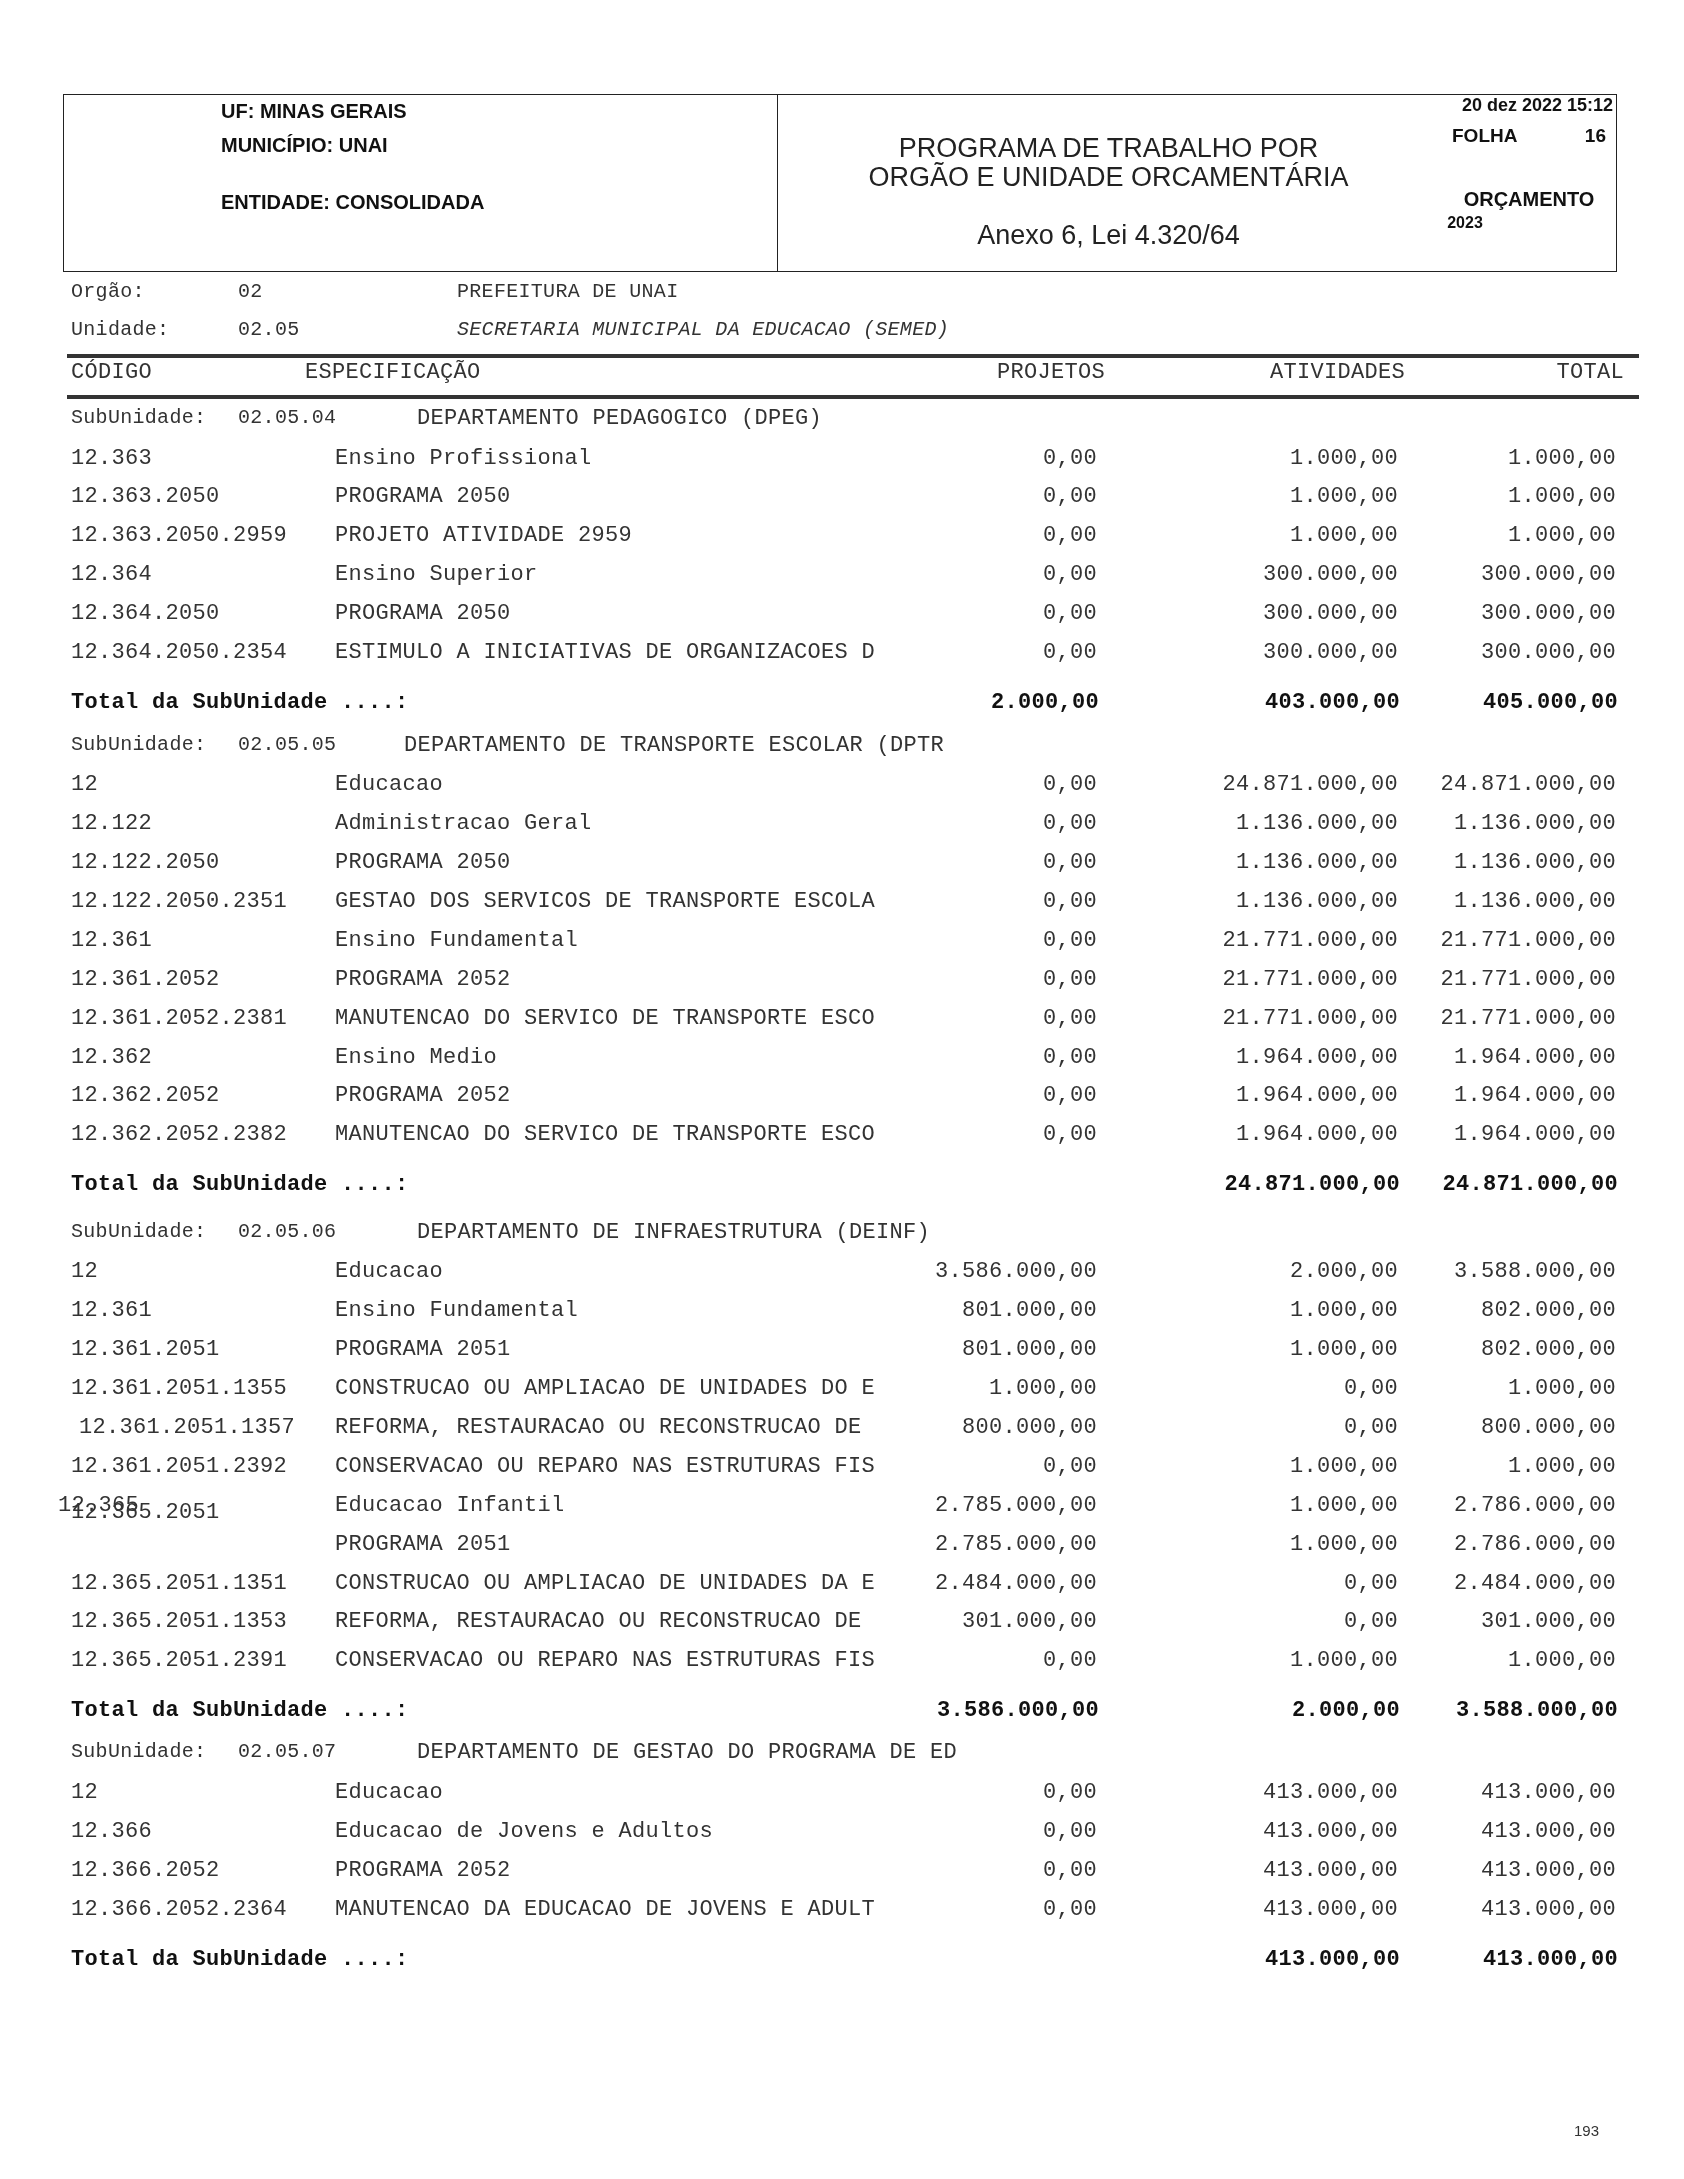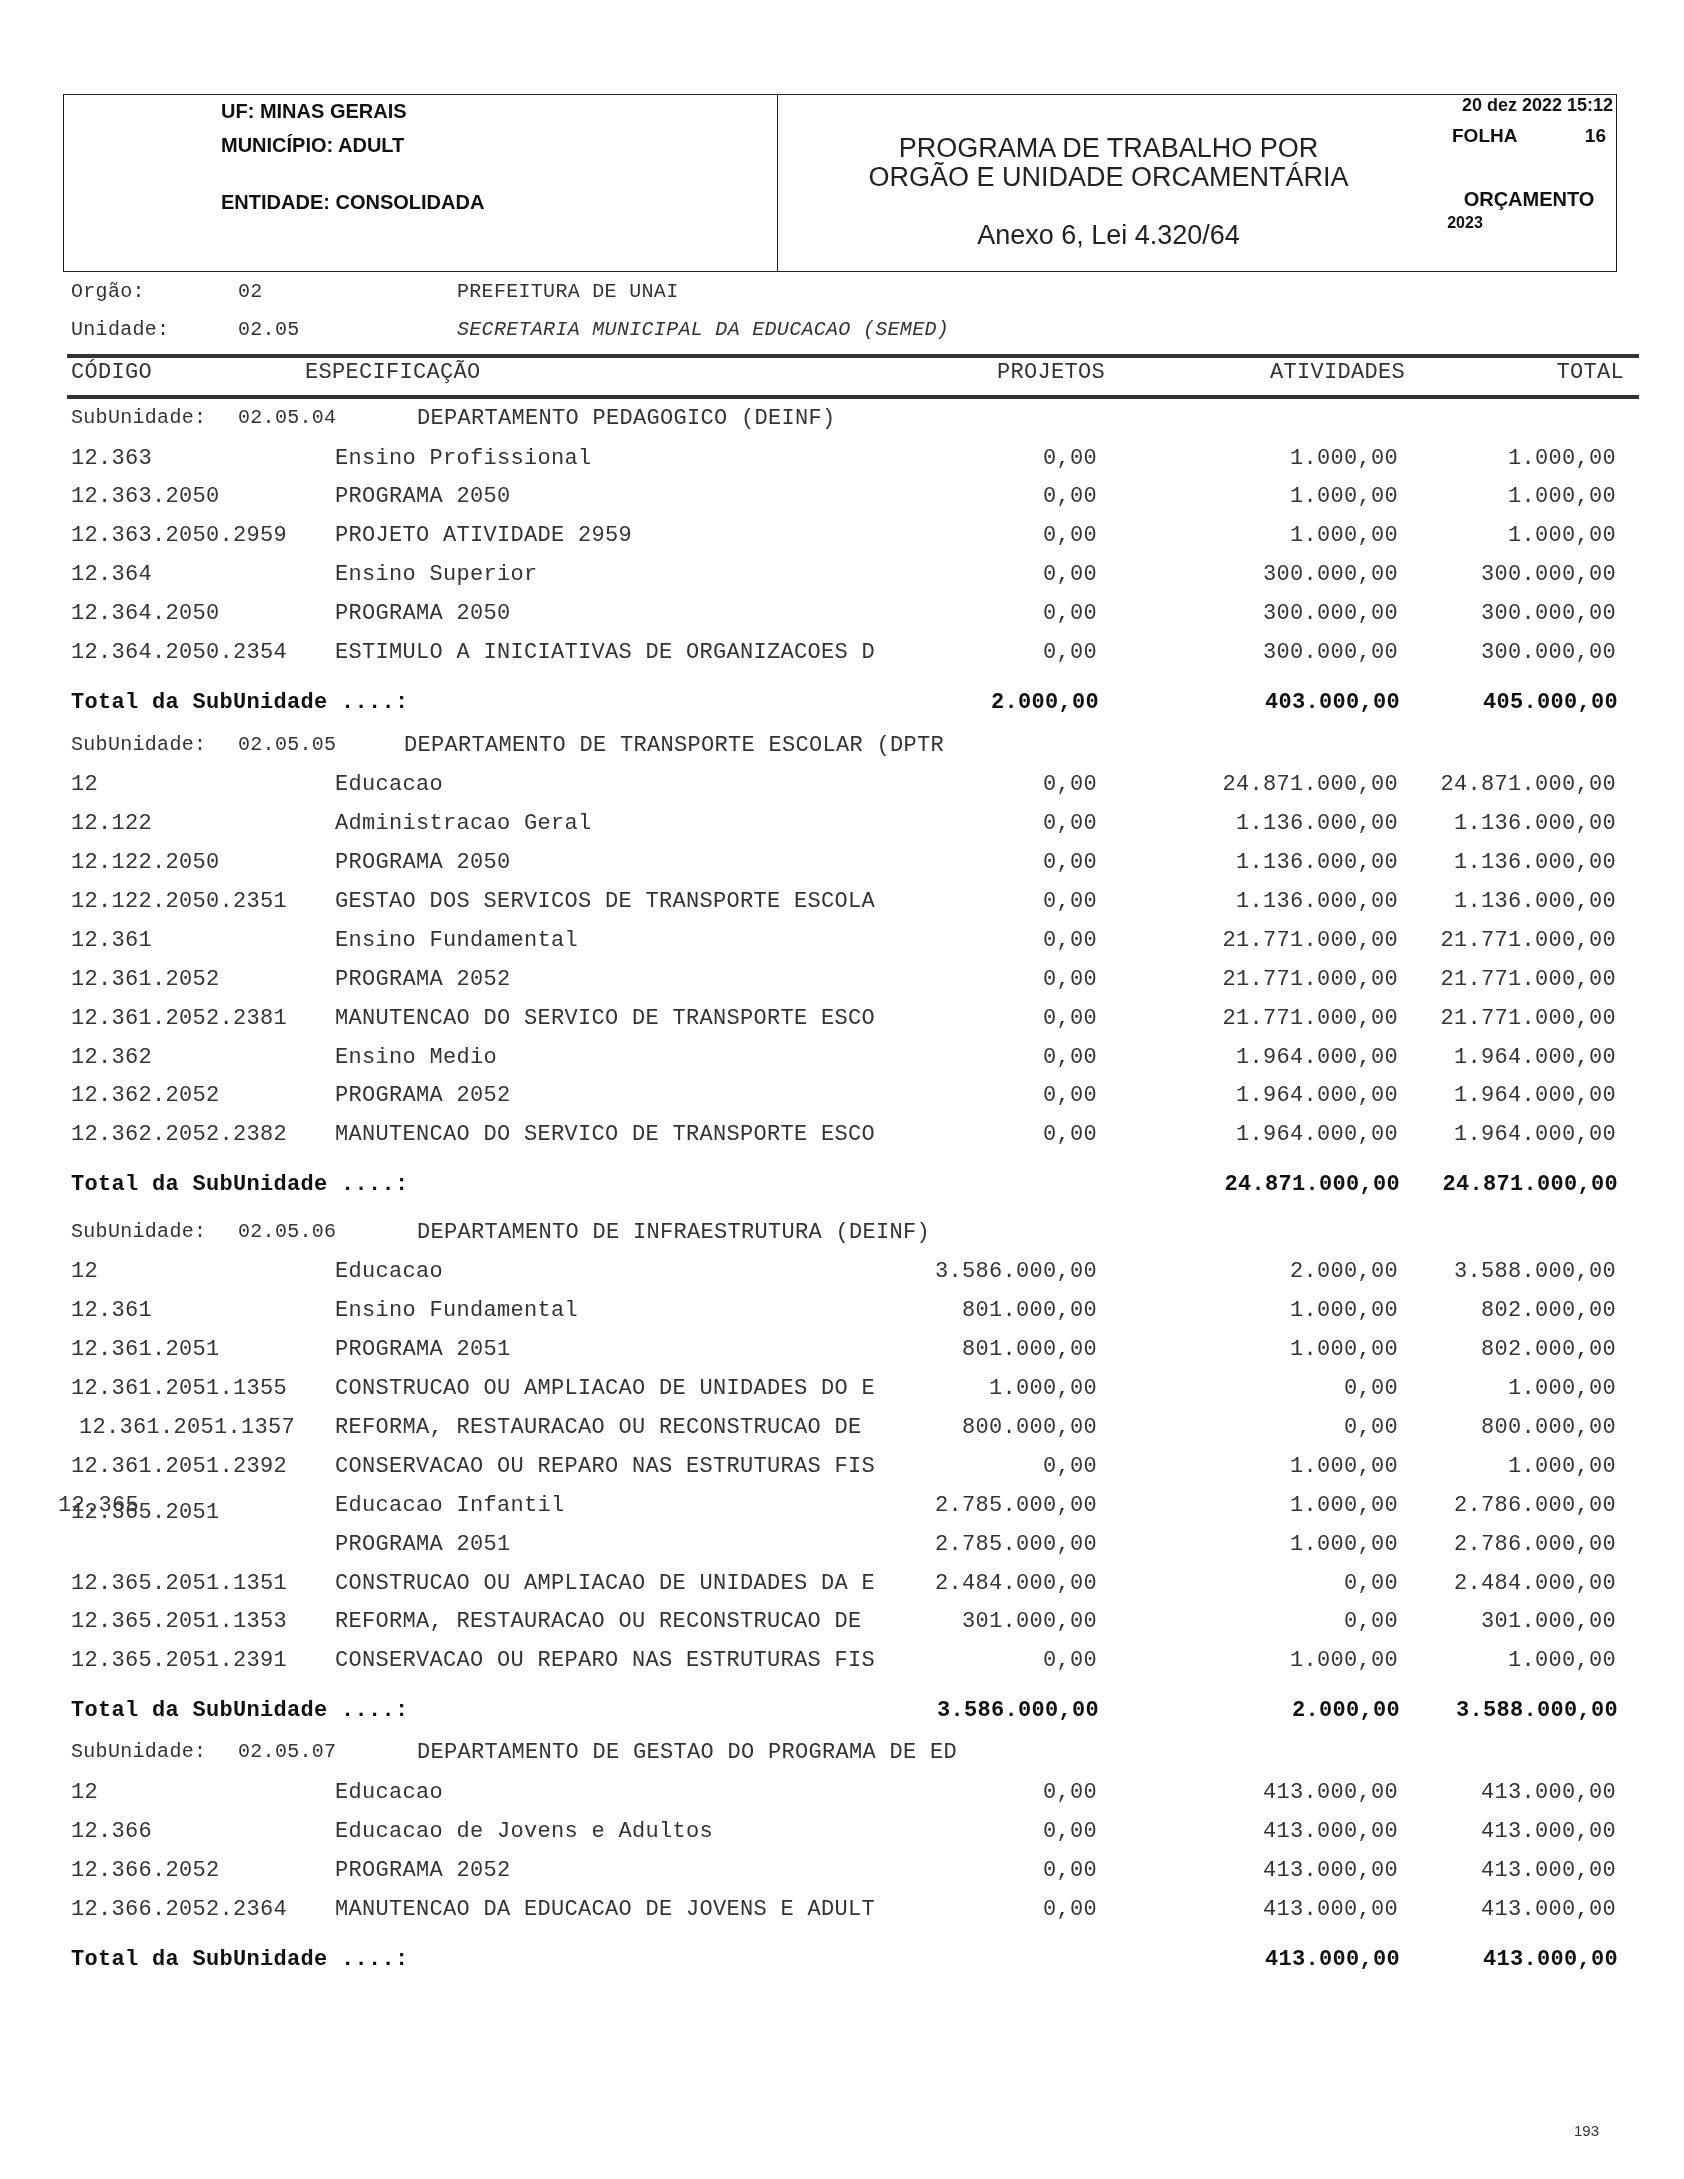--- a/index.html
+++ b/index.html
@@ -15,21 +15,21 @@
   .num { text-align:right; }
   .tot { font-weight:bold; color:#111; }
 </style>
 </head>
 <body>
 
 <div class="hdrbox"></div>
 <div class="hdrdiv"></div>
 
 <div class="abs sans bold" style="left:221px;top:100px;font-size:20px;">UF: MINAS GERAIS</div>
-<div class="abs sans bold" style="left:221px;top:134px;font-size:20px;">MUNICÍPIO: ADULT</div>
+<div class="abs sans bold" style="left:221px;top:134px;font-size:20px;">MUNICÍPIO: UNAI</div>
 <div class="abs sans bold" style="left:221px;top:191px;font-size:20px;">ENTIDADE: CONSOLIDADA</div>
 
 <div class="abs sans title" style="top:133px;">PROGRAMA DE TRABALHO POR</div>
 <div class="abs sans title" style="top:162px;">ORGÃO E UNIDADE ORCAMENTÁRIA</div>
 <div class="abs sans title" style="top:220px;">Anexo 6, Lei 4.320/64</div>
 
 <div class="abs sans bold" style="left:1455px;top:95px;font-size:18px;width:158px;text-align:right;">20 dez 2022 15:12</div>
 <div class="abs sans bold" style="left:1452px;top:125px;font-size:19px;">FOLHA</div>
 <div class="abs sans bold" style="left:1574px;top:125px;font-size:19px;width:32px;text-align:right;">16</div>
 <div class="abs sans bold" style="left:1440px;top:188px;font-size:20px;width:178px;text-align:center;">ORÇAMENTO</div>
@@ -46,21 +46,21 @@
 <div class="abs mono" style="left:71px;top:360px;">CÓDIGO</div>
 <div class="abs mono" style="left:305px;top:360px;">ESPECIFICAÇÃO</div>
 <div class="abs mono num" style="left:891px;width:214px;top:360px;">PROJETOS</div>
 <div class="abs mono num" style="left:1148px;width:257px;top:360px;">ATIVIDADES</div>
 <div class="abs mono num" style="left:1426px;width:198px;top:360px;">TOTAL</div>
 <div class="rule" style="top:395px;"></div>
 
 <div id="report-body">
     <div class="abs mono" style="left:71px;top:406px;font-size:20px;">SubUnidade:</div>
     <div class="abs mono" style="left:238px;top:406px;font-size:20px;">02.05.04</div>
-    <div class="abs mono" style="left:417px;top:406px;">DEPARTAMENTO PEDAGOGICO (DEINF)</div>
+    <div class="abs mono" style="left:417px;top:406px;">DEPARTAMENTO PEDAGOGICO (DPEG)</div>
     <div class="abs mono" style="left:71px;top:446px;">12.363</div>
     <div class="abs mono" style="left:335px;top:446px;">Ensino Profissional</div>
     <div class="abs mono num" style="left:871px;width:226px;top:446px;">0,00</div>
     <div class="abs mono num" style="left:1129px;width:269px;top:446px;">1.000,00</div>
     <div class="abs mono num" style="left:1406px;width:210px;top:446px;">1.000,00</div>
     <div class="abs mono" style="left:71px;top:484px;">12.363.2050</div>
     <div class="abs mono" style="left:335px;top:484px;">PROGRAMA 2050</div>
     <div class="abs mono num" style="left:871px;width:226px;top:484px;">0,00</div>
     <div class="abs mono num" style="left:1129px;width:269px;top:484px;">1.000,00</div>
     <div class="abs mono num" style="left:1406px;width:210px;top:484px;">1.000,00</div>

